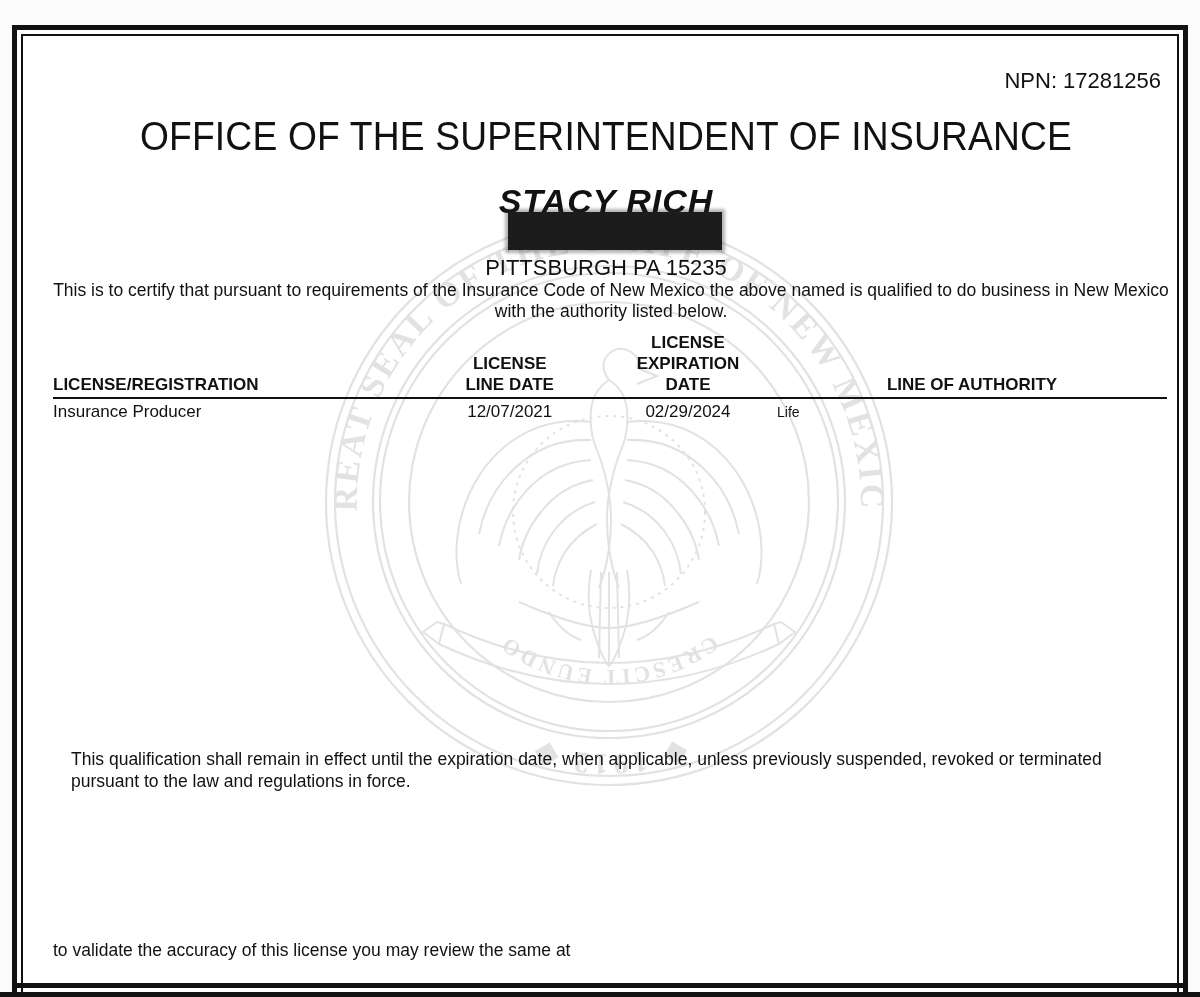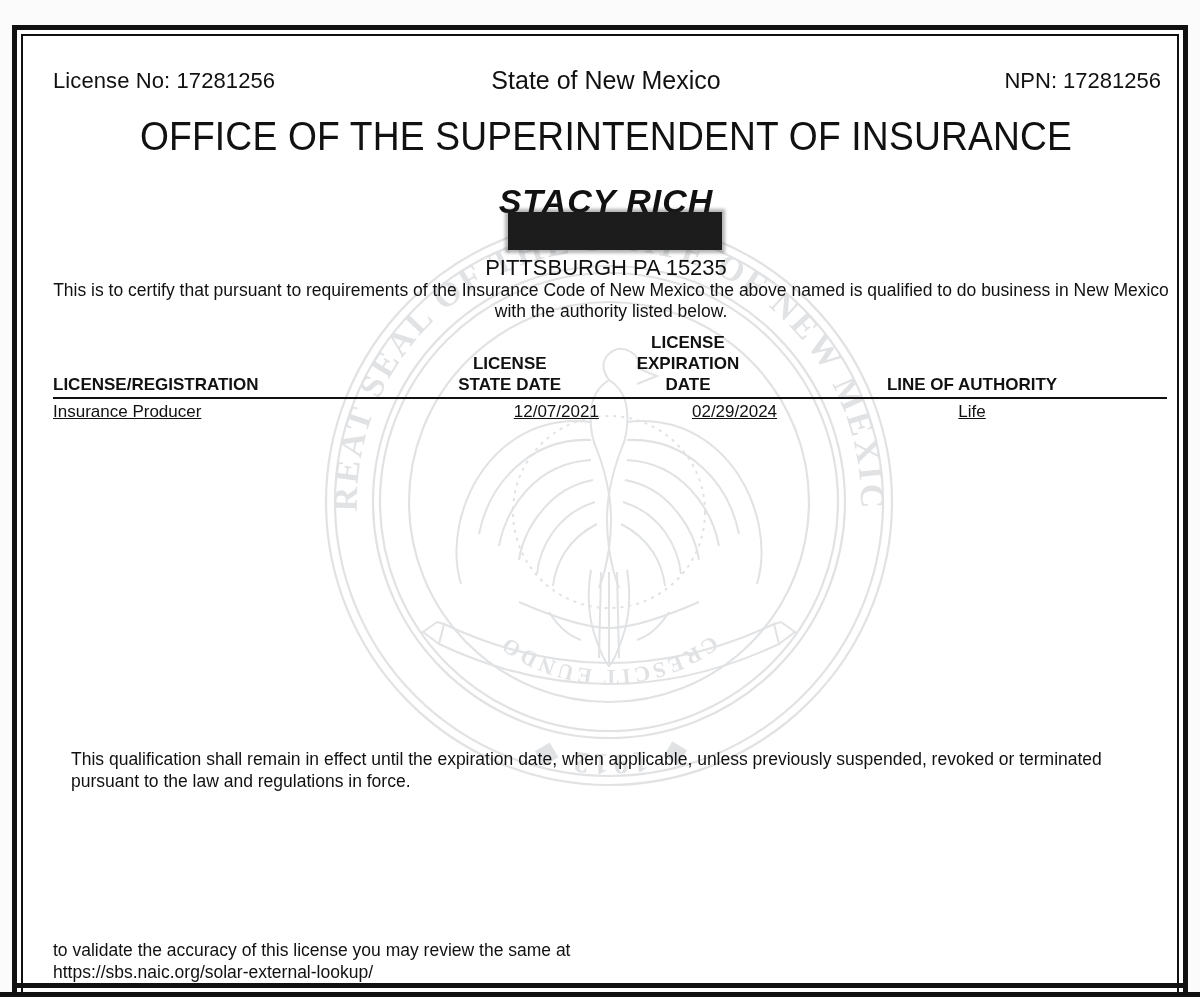--- a/index.html
+++ b/index.html
@@ -159,25 +159,24 @@
     line-height: 21px;
   }
   table.lic th.c1 { text-align: left;   width: 33%; }
   table.lic th.c2 { text-align: center; width: 16%; }
   table.lic th.c3 { text-align: center; width: 16%; }
   table.lic th.c4 { text-align: center; width: 35%; }
   table.lic td {
     font-size: 17px;
     padding: 3px 0 0 0;
     line-height: 20px;
-    text-decoration: underline;
   }
   table.lic td.c1 { text-align: left; }
-  table.lic td.c2, table.lic td.c3 { text-align: right; }
-  table.lic td.c4 { text-align: center; font-size: 17px; }
+  table.lic td.c2, table.lic td.c3 { text-align: center; }
+  table.lic td.c4 { font-size: 14px; }
 
   
   #qualification {
     left: 48px; right: 20px; top: 712px;
     font-size: 17.5px;
     line-height: 22px;
     z-index: 2;
   }
   #signature-block {
     right: 95px;
@@ -269,46 +268,44 @@
             <path d="M 272,358 q -6,36 4,66 q 8,24 14,30 q 6,-6 14,-30 q 10,-30 4,-66"></path>
             <path d="M 282,360 l -2,86 M 290,360 l 0,92 M 298,360 l 2,86"></path>
 
             <path d="M 200,390 q 60,26 90,26 q 30,0 90,-26"></path>
             <path d="M 230,400 q 14,22 32,28 M 350,400 q -14,22 -32,28"></path>
 
             <circle cx="290" cy="300" r="96" stroke-dasharray="3 5"></circle>
           </g>
         </svg>
 
-        <div class="layer" id="lic-no">License No: 17281256</div>
 
         <div class="layer" id="npn">NPN: 17281256</div>
 
-        <div class="layer" id="state-line">State of New Mexico</div>
 
         <div class="layer" id="main-title">OFFICE OF THE SUPERINTENDENT OF INSURANCE</div>
 
         <div class="layer" id="licensee-name">STACY RICH</div>
 
         <div class="layer" id="redaction"></div>
 
         <div class="layer" id="city-line">PITTSBURGH PA 15235</div>
 
         <div class="layer" id="certify-text">This is to certify that pursuant to requirements of the Insurance Code of New Mexico the above named is qualified to do business in New Mexico with the authority listed below.</div>
 
         <div class="layer" id="table-wrap">
           <table class="lic">
             <thead>
               <tr>
                 <th class="c1">
                   <span>LICENSE/REGISTRATION</span>
                 </th>
                 <th class="c2">
                   <span>LICENSE</span><br>
-                  <span>STATE DATE</span>
+                  <span>LINE DATE</span>
                 </th>
                 <th class="c3">
                   <span>LICENSE</span><br>
                   <span>EXPIRATION</span><br>
                   <span>DATE</span>
                 </th>
                 <th class="c4">
                   <span>LINE OF AUTHORITY</span>
                 </th>
               </tr>
@@ -322,21 +319,20 @@
               </tr>
             </tbody>
           </table>
         </div>
 
         <div class="layer" id="qualification">This qualification shall remain in effect until the expiration date, when applicable, unless previously suspended, revoked or terminated pursuant to the law and regulations in force.</div>
 
 
         <div class="layer" id="validate-block">
           <div>to validate the accuracy of this license you may review the same at</div>
-          <a href="#">https://sbs.naic.org/solar-external-lookup/</a>
         </div>
 
       </div>
     </div>
   </div>
 
   <div id="bottom-rule"></div>
   <div id="bottom-rule2"></div>
 </div>
 

